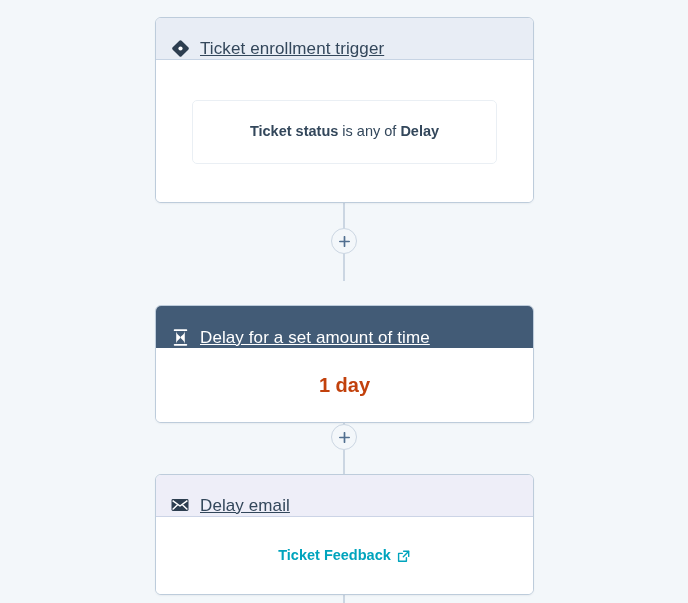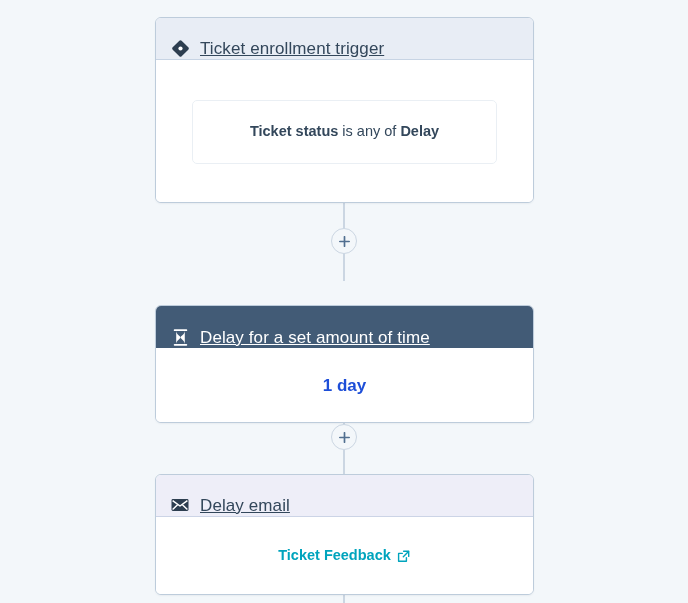--- a/index.html
+++ b/index.html
@@ -123,23 +123,23 @@
     font-size: 14.5px;
     color: #33475b;
     padding: 8px 14px;
     box-sizing: border-box;
     text-align: center;
     line-height: 1.4;
   }
   .criteria-box b { font-weight: bold; }
 
   .delay-value {
-    font-size: 17px;
+    font-size: 20px;
     font-weight: bold;
-    color: #1d4ed8;
+    color: #c2410c;
   }
 
   .email-link {
     font-size: 14.5px;
     font-weight: bold;
     color: #00a4bd;
     text-decoration: none;
     display: inline-flex;
     align-items: flex-end;
     cursor: pointer;

